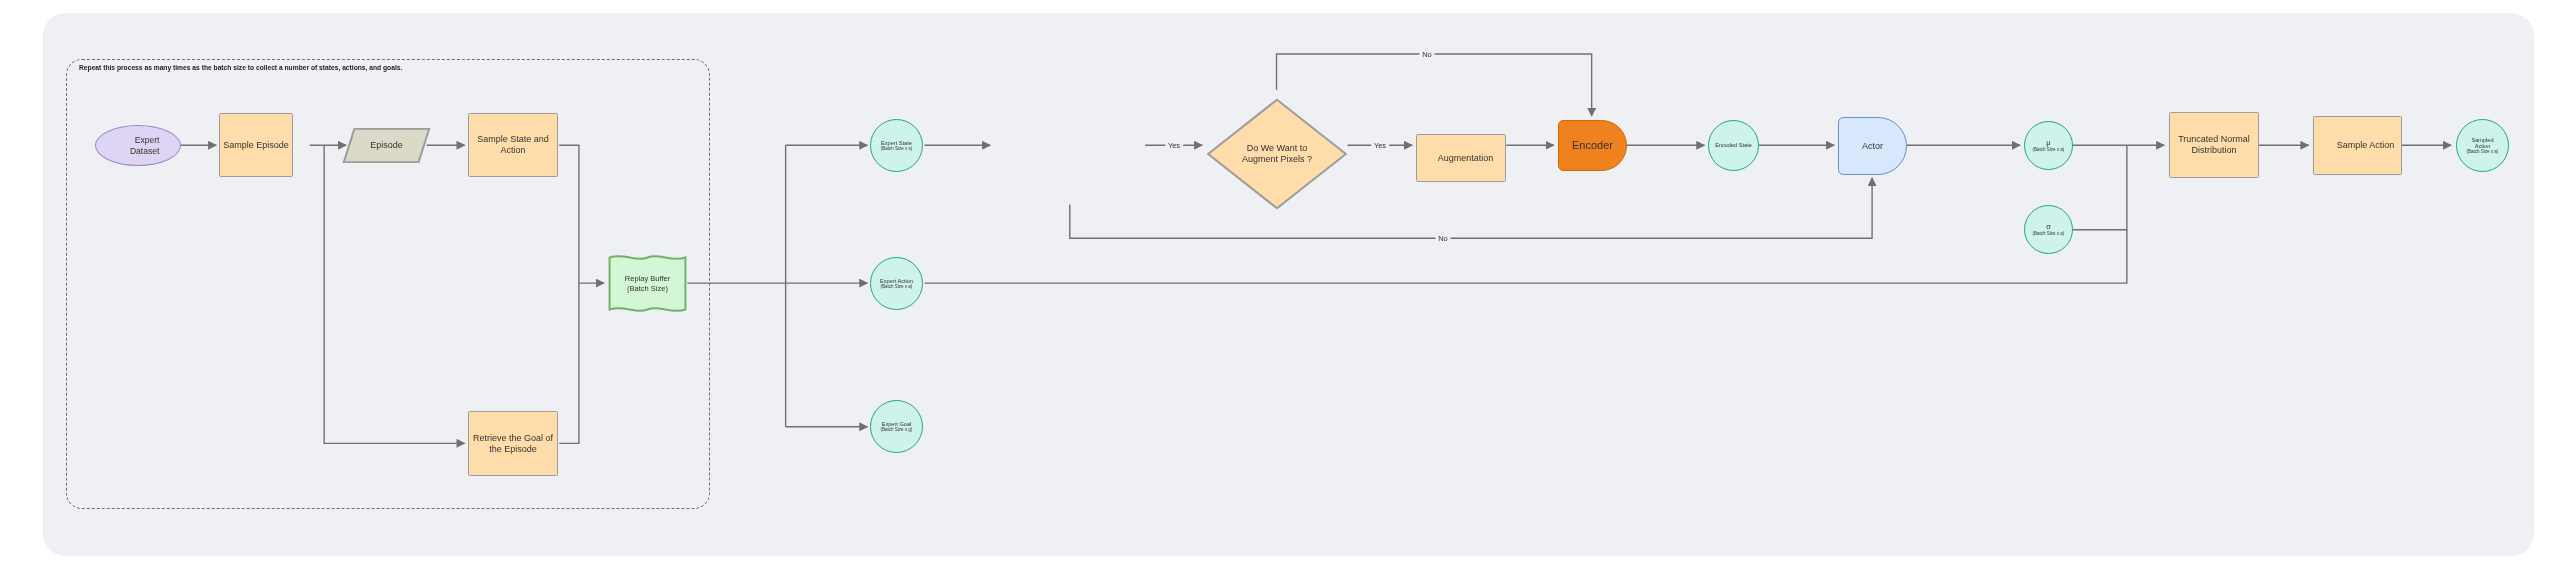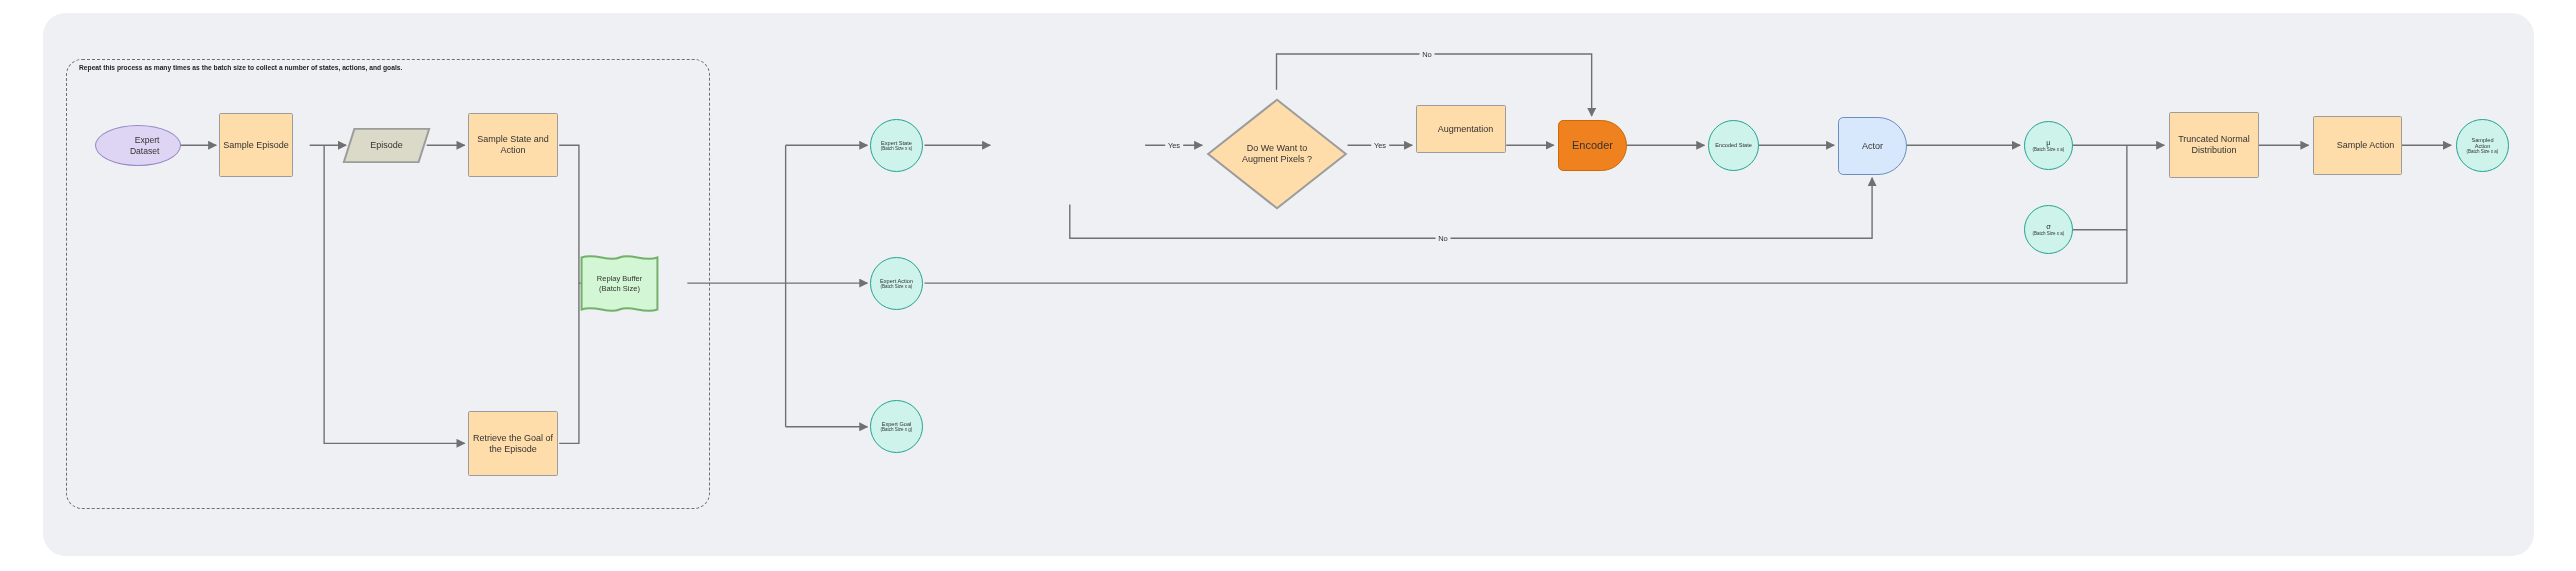--- a/index.html
+++ b/index.html
@@ -112,21 +112,21 @@
   </div>
 
   <div class="node box" style="left:468px; top:113px; width:90px; height:64px;">
     <span class="lbl">Sample State and Action</span>
   </div>
 
   <div class="node box" style="left:468px; top:411px; width:90px; height:65px;text-align:center;">
     <span class="lbl">Retrieve the Goal of the Episode</span>
   </div>
 
-  <div class="node tape" style="left:580px; top:251px; width:79px; height:65px;">
+  <div class="node tape" style="left:608px; top:251px; width:79px; height:65px;">
     <svg class="shape" viewBox="0 0 100 100" preserveAspectRatio="none">
       <path d="M 2,10 C 20,2 35,18 50,10 C 65,2 80,18 98,10 L 98,90 C 80,98 65,82 50,90 C 35,98 20,82 2,90 Z"></path>
     </svg>
     <span class="lbl">Replay Buffer (Batch Size)</span>
   </div>
 
   <div class="node circle" style="left:870px; top:119px; width:53px; height:53px;">
     <span class="c-stack">
       <span class="c-lbl">Expert State</span>
       <span class="c-dim">(Batch Size x s)</span>
@@ -148,21 +148,21 @@
   </div>
 
 
   <div class="node diamond" style="left:1206px; top:98px; width:142px; height:112px;">
     <svg class="shape" viewBox="0 0 100 100" preserveAspectRatio="none">
       <polygon points="50,1.5 98.5,50 50,98.5 1.5,50"></polygon>
     </svg>
     <span class="lbl">Do We Want to Augment Pixels ?</span>
   </div>
 
-  <div class="node box" style="left:1416px; top:105px; width:90px; height:48px;padding-left:9px;">
+  <div class="node box" style="left:1416px; top:134px; width:90px; height:48px;padding-left:9px;">
     <span class="lbl">Augmentation</span>
   </div>
 
   <div class="node encoder" style="left:1558px; top:120px; width:69px; height:51px;">
     <span class="lbl">Encoder</span>
   </div>
 
   <div class="node circle" style="left:1708px; top:120px; width:51px; height:51px;">
     <span class="c-stack">
       <span class="c-lbl">Encoded State</span>

